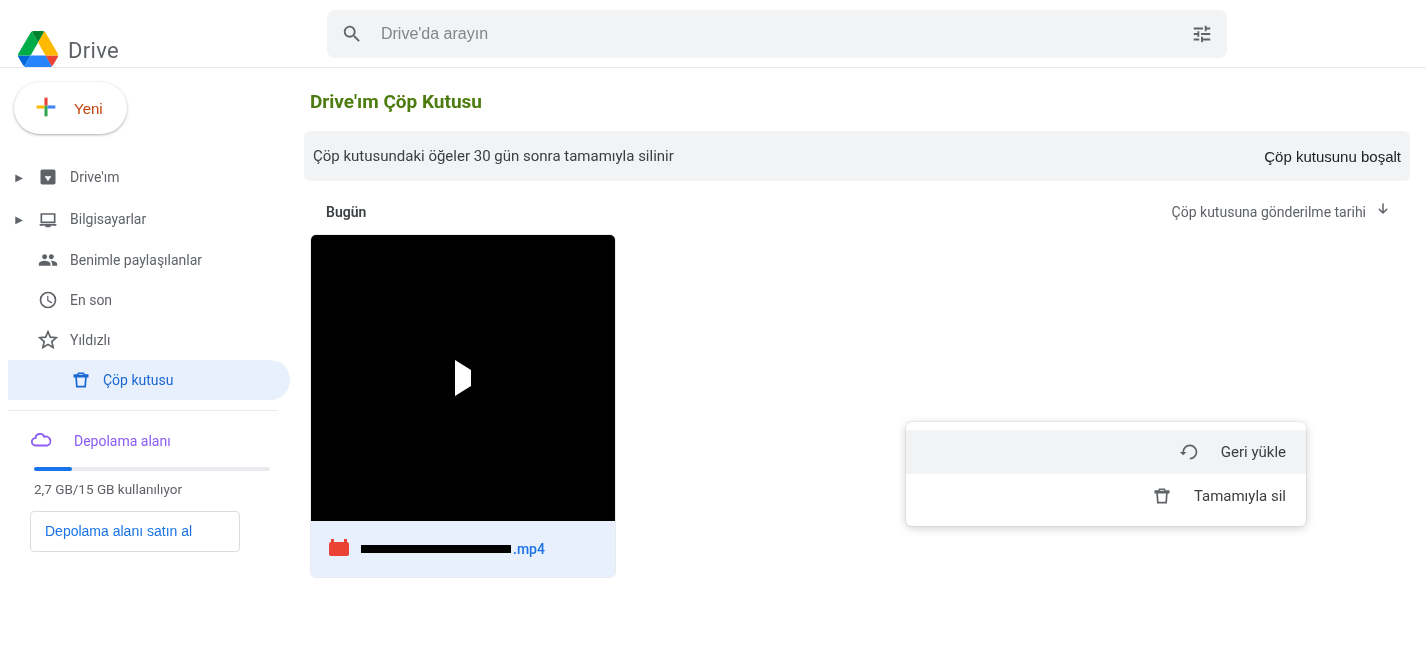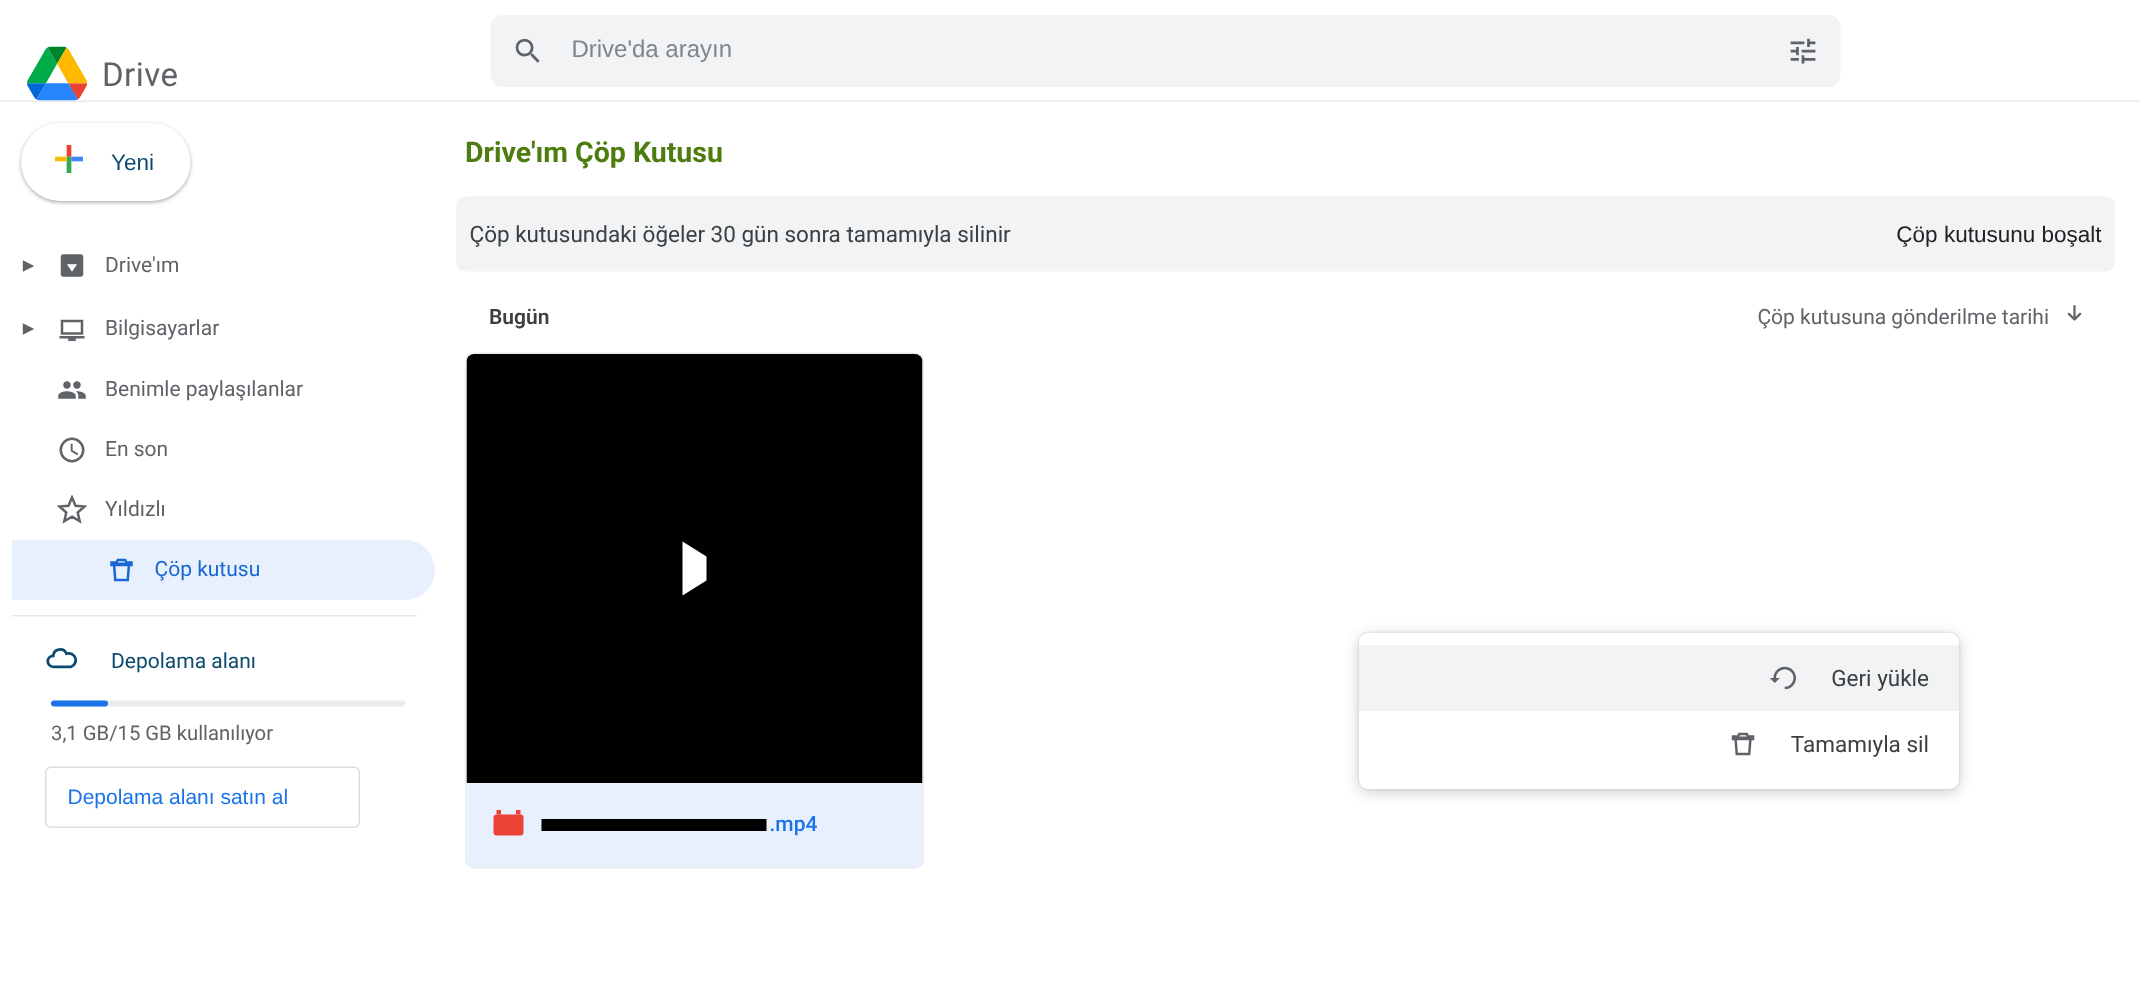--- a/index.html
+++ b/index.html
@@ -67,21 +67,21 @@
     background: #fff;
     border: none;
     box-shadow: 0 1px 3px rgba(60,64,67,.3), 0 1px 2px rgba(60,64,67,.15);
     border-radius: 28px;
     height: 52px;
     padding: 0 24px 0 18px;
     display: flex;
     align-items: center;
     gap: 14px;
     font-size: 15px;
-    color: #0c4a6e;
+    color: #c2410c;
     cursor: pointer;
     margin-left: 6px;
     margin-bottom: 22px;
   }
   .nav {
     list-style: none;
   }
   .nav li {
     display: flex;
     align-items: center;
@@ -120,21 +120,21 @@
     margin: 10px 12px 10px 0;
   }
   .storage-block {
     padding: 0 16px 0 22px;
   }
   .storage-row {
     display:flex;
     align-items:center;
     gap: 22px;
     height:40px;
-    color:#0c4a6e;
+    color:#8b5cf6;
   }
   .storage-bar {
     height: 4px;
     background: #e8eaed;
     border-radius: 2px;
     margin: 6px 4px 10px 4px;
     position: relative;
   }
   .storage-bar .fill {
     position:absolute; left:0; top:0; bottom:0;
@@ -399,21 +399,21 @@
     <div class="storage-block">
       <div class="storage-row">
         <span><svg width="22" height="22" viewBox="0 0 24 24">
               <path d="M19 18H6a4 4 0 010-8 5 5 0 019.6-1.5A4.5 4.5 0 0119 18z" fill="none" stroke="currentColor" stroke-width="2"></path>
             </svg></span>
         <span class="label">Depolama alanı</span>
       </div>
       <div class="storage-bar">
           <div class="fill"></div>
         </div>
-      <div class="storage-text">3,1 GB/15 GB kullanılıyor</div>
+      <div class="storage-text">2,7 GB/15 GB kullanılıyor</div>
       <button class="buy-storage">Depolama alanı satın al</button>
     </div>
   </aside>
 
   <main class="main" style="position:relative;">
     <h1 class="page-title">Drive'ım Çöp Kutusu</h1>
 
     <div class="trash-banner">
       <span class="msg">Çöp kutusundaki öğeler 30 gün sonra tamamıyla silinir</span>
       <button class="empty">Çöp kutusunu boşalt</button>

